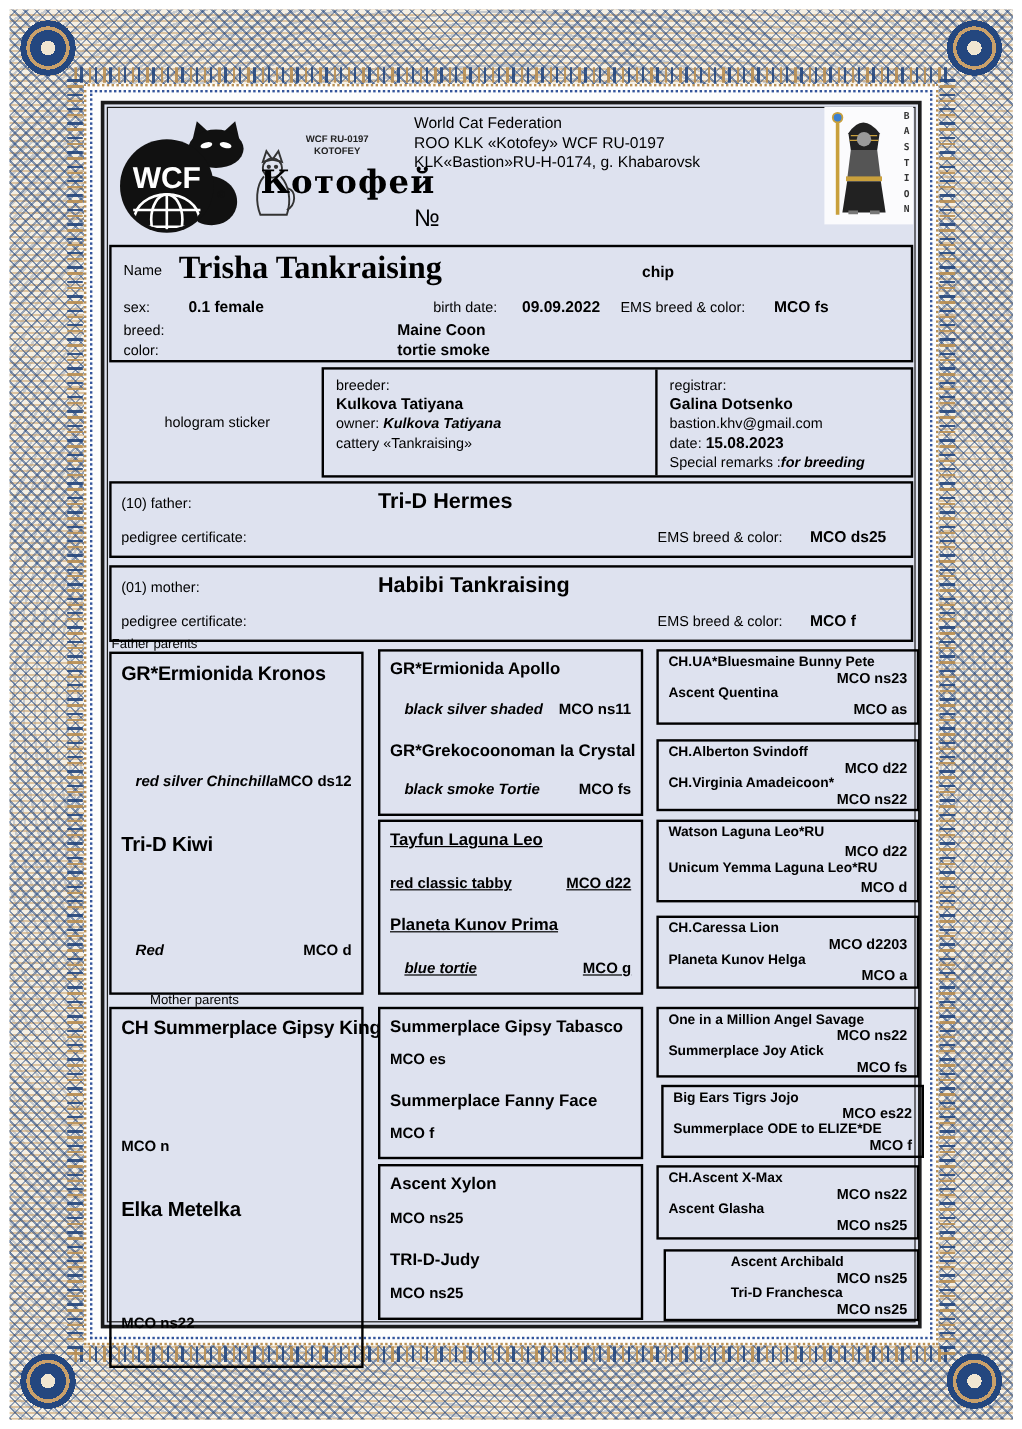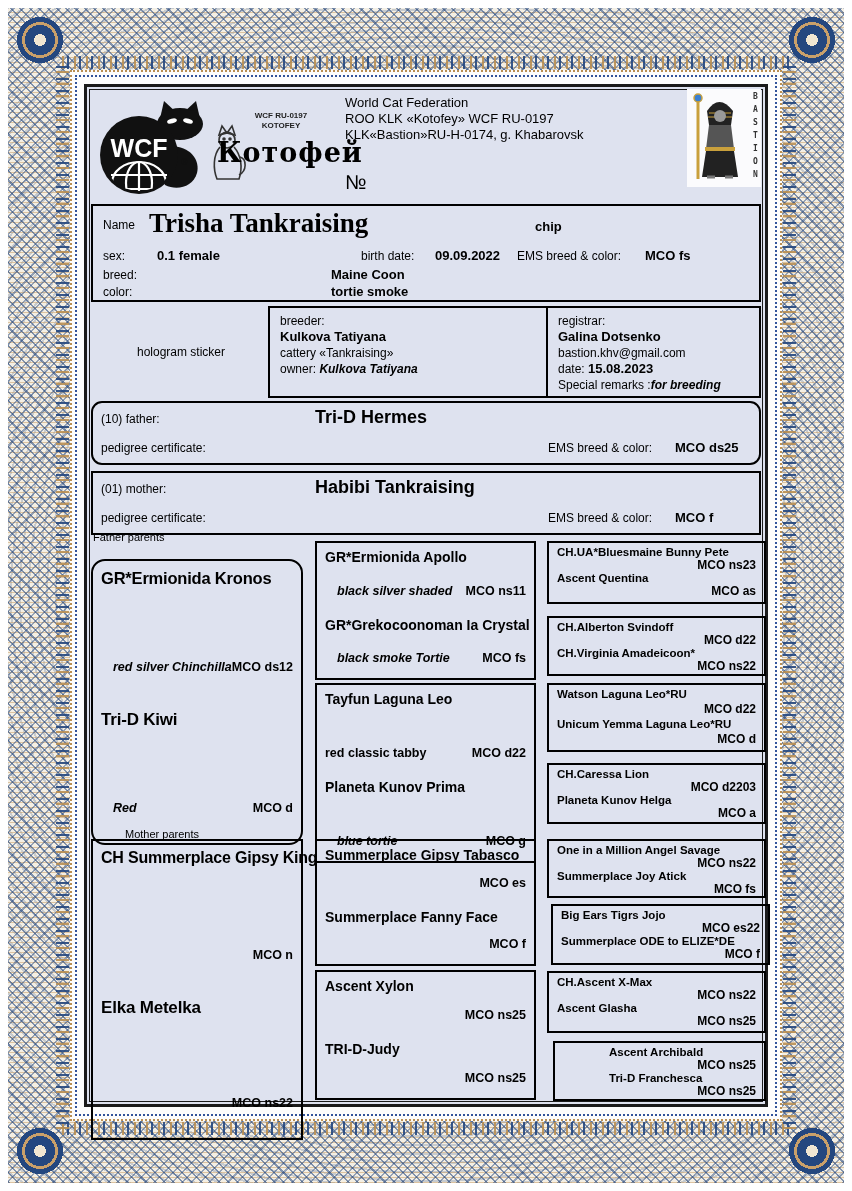--- a/index.html
+++ b/index.html
@@ -55,21 +55,21 @@
   .reg-line{font-size:12px;line-height:16px;white-space:nowrap;}
   .reg-line b{font-size:13px;}
 
   
   .pbox{display:flex;flex-direction:column;box-sizing:border-box;}
   .ph{flex:1 1 0;display:flex;flex-direction:column;justify-content:space-between;padding:8px 8px 28px;}
   .ph.mid{padding:6px 8px 13px;}
   .pname{font-weight:bold;font-size:17px;letter-spacing:-.2px;white-space:nowrap;}
   .mname{font-weight:bold;font-size:14px;white-space:nowrap;}
   .crow{display:flex;justify-content:space-between;align-items:flex-end;}
-  .crow.end{justify-content:flex-end;}
+  .crow.end{}
   .ccolor{font-weight:bold;font-style:italic;font-size:12.5px;padding-left:12px;}
   .ccolor.noital{font-style:normal;padding-left:0;}
   .cems{font-weight:bold;font-size:12.5px;}
   .gbox{display:flex;flex-direction:column;justify-content:space-between;box-sizing:border-box;padding:3px 8px 4px;}
   .gname{font-weight:bold;font-size:11.5px;white-space:nowrap;}
   .gname.indent{padding-left:46px;}
   .gems{font-weight:bold;font-size:12px;text-align:right;}
   .seclabel{font-size:11px;}
 </style>
 </head>
@@ -165,53 +165,53 @@
       <span class="abs val" style="left:238px;top:61px;">Maine Coon</span>
       <span class="abs lbl" style="left:10px;top:79px;">color:</span>
       <span class="abs val" style="left:238px;top:78px;">tortie smoke</span>
     </div>
 
     <span class="abs lbl" style="left:50px;top:258px;">hologram sticker</span>
     <div class="bx" style="left:181px;top:219px;right:4px;height:88px;">
       <div class="reg-left">
         <div class="reg-line">breeder:</div>
         <div class="reg-line"><b>Kulkova Tatiyana</b></div>
-        <div class="reg-line">cattery «Tankraising»</div>
         <div class="reg-line"><span>owner:</span>
           <span class="bi">Kulkova Tatiyana</span></div>
+        <div class="reg-line">cattery «Tankraising»</div>
       </div>
       <div class="reg-right">
         <div class="reg-line">registrar:</div>
         <div class="reg-line"><b>Galina Dotsenko</b></div>
         <div class="reg-line">bastion.khv@gmail.com</div>
         <div class="reg-line"><span>date:</span>
           <b>15.08.2023</b></div>
         <div class="reg-line sm"><span>Special remarks :</span><span class="bi">for breeding</span></div>
       </div>
     </div>
 
-    <div class="bx" style="left:4px;top:314px;right:4px;height:60px;border-radius:11px;">
+    <div class="bx" style="left:4px;top:314px;right:4px;height:60px;">
       <span class="abs lbl" style="left:8px;top:9px;">(10) father:</span>
       <span class="abs parent-name" style="left:222px;top:4px;">Tri-D Hermes</span>
       <span class="abs lbl" style="left:8px;top:38px;">pedigree certificate:</span>
       <span class="abs lbl" style="left:455px;top:38px;">EMS breed &amp; color:</span>
       <span class="abs val" style="left:582px;top:37px;">MCO ds25</span>
     </div>
 
     <div class="bx" style="left:4px;top:384px;right:4px;height:60px;">
       <span class="abs lbl" style="left:8px;top:9px;">(01) mother:</span>
       <span class="abs parent-name" style="left:222px;top:4px;">Habibi Tankraising</span>
       <span class="abs lbl" style="left:8px;top:38px;">pedigree certificate:</span>
       <span class="abs lbl" style="left:455px;top:38px;">EMS breed &amp; color:</span>
       <span class="abs val" style="left:582px;top:37px;">MCO f</span>
     </div>
 
     <span class="abs seclabel" style="left:6px;top:444px;">Father parents</span>
 
-    <div class="bx pbox" style="left:4px;top:472px;width:212px;height:286px;border-radius:14px;">
+    <div class="bx pbox" style="left:4px;top:456px;width:212px;height:286px;">
       <div class="ph">
         <span class="pname" style="font-size:16.5px;">GR*Ermionida Kronos</span>
         <div class="crow">
           <span class="ccolor">red silver Chinchilla</span>
           <span class="cems">MCO ds12</span>
         </div>
       </div>
       <div class="ph">
         <span class="pname">Tri-D Kiwi</span>
         <div class="crow">
@@ -231,21 +231,21 @@
       </div>
       <div class="ph mid">
         <span class="mname">GR*Grekocoonoman Ia Crystal</span>
         <div class="crow">
           <span class="ccolor">black smoke Tortie</span>
           <span class="cems">MCO fs</span>
         </div>
       </div>
     </div>
 
-    <div class="bx pbox" style="left:228px;top:596px;width:221px;height:180px;">
+    <div class="bx pbox" style="left:228px;top:596px;width:221px;height:146px;text-decoration:underline;">
       <div class="ph mid">
         <span class="mname">Tayfun Laguna Leo</span>
         <div class="crow">
           <span class="ccolor noital">red classic tabby</span>
           <span class="cems">MCO d22</span>
         </div>
       </div>
       <div class="ph mid">
         <span class="mname">Planeta Kunov Prima</span>
         <div class="crow">

